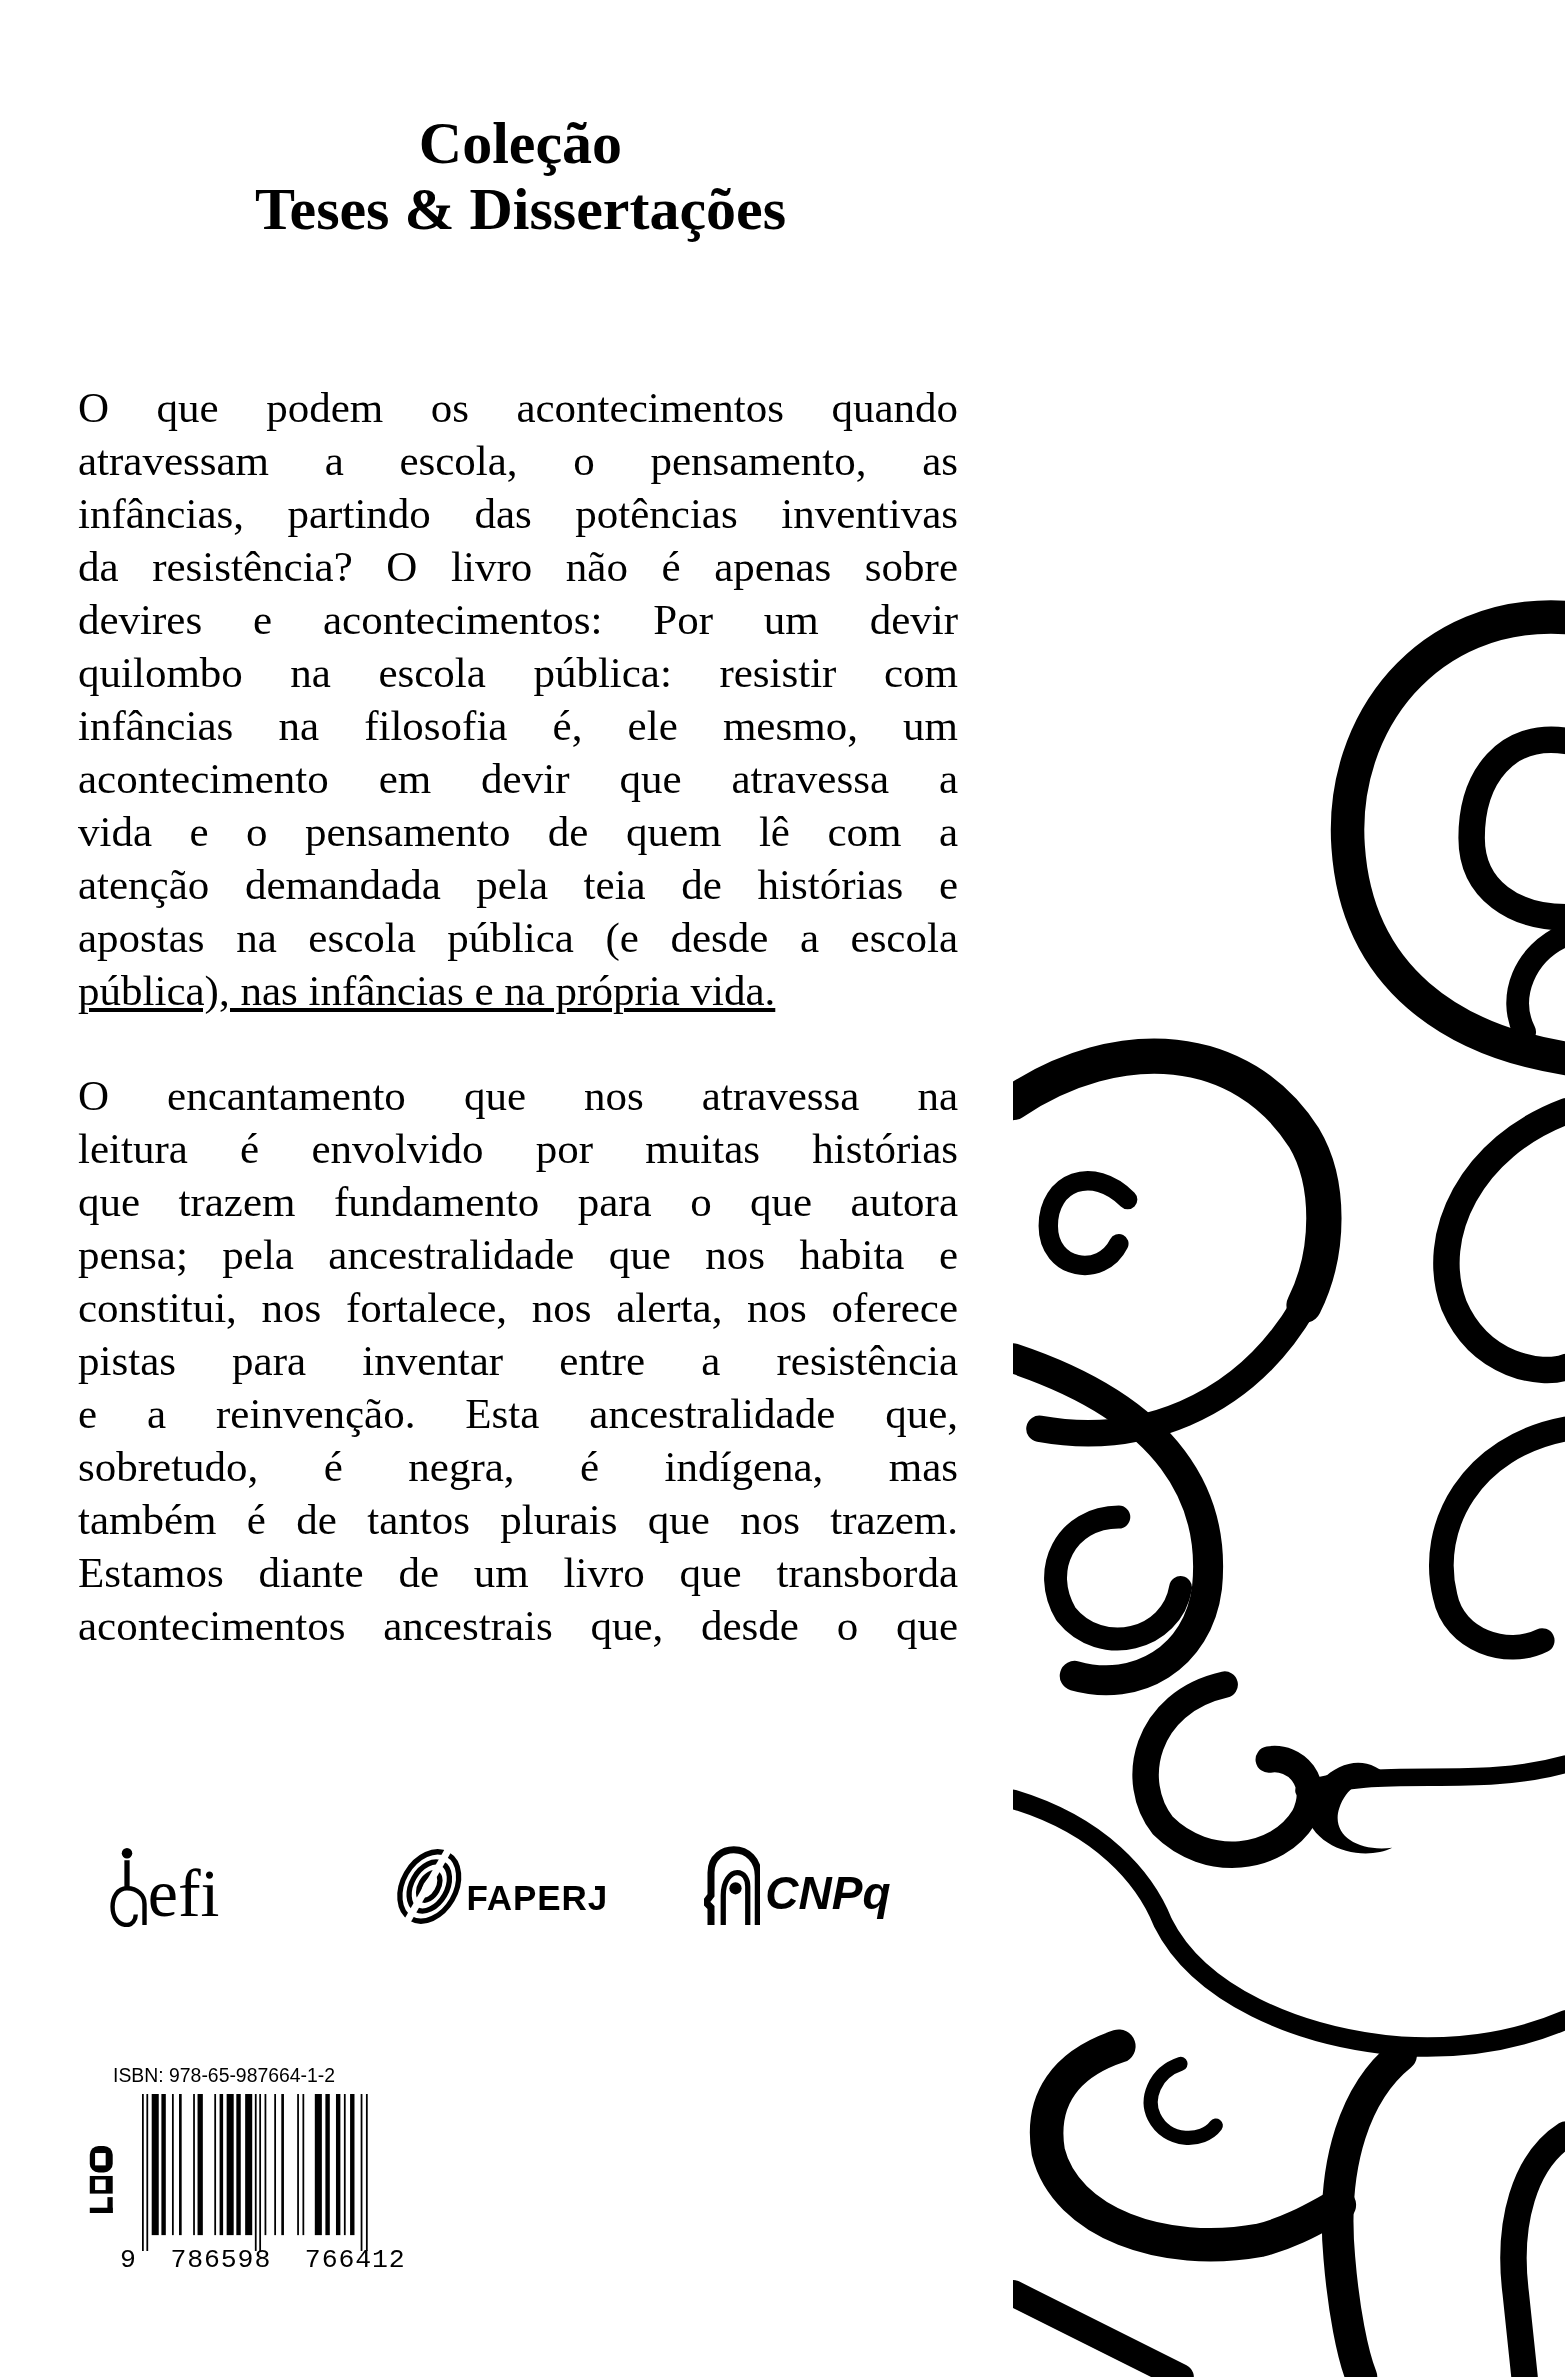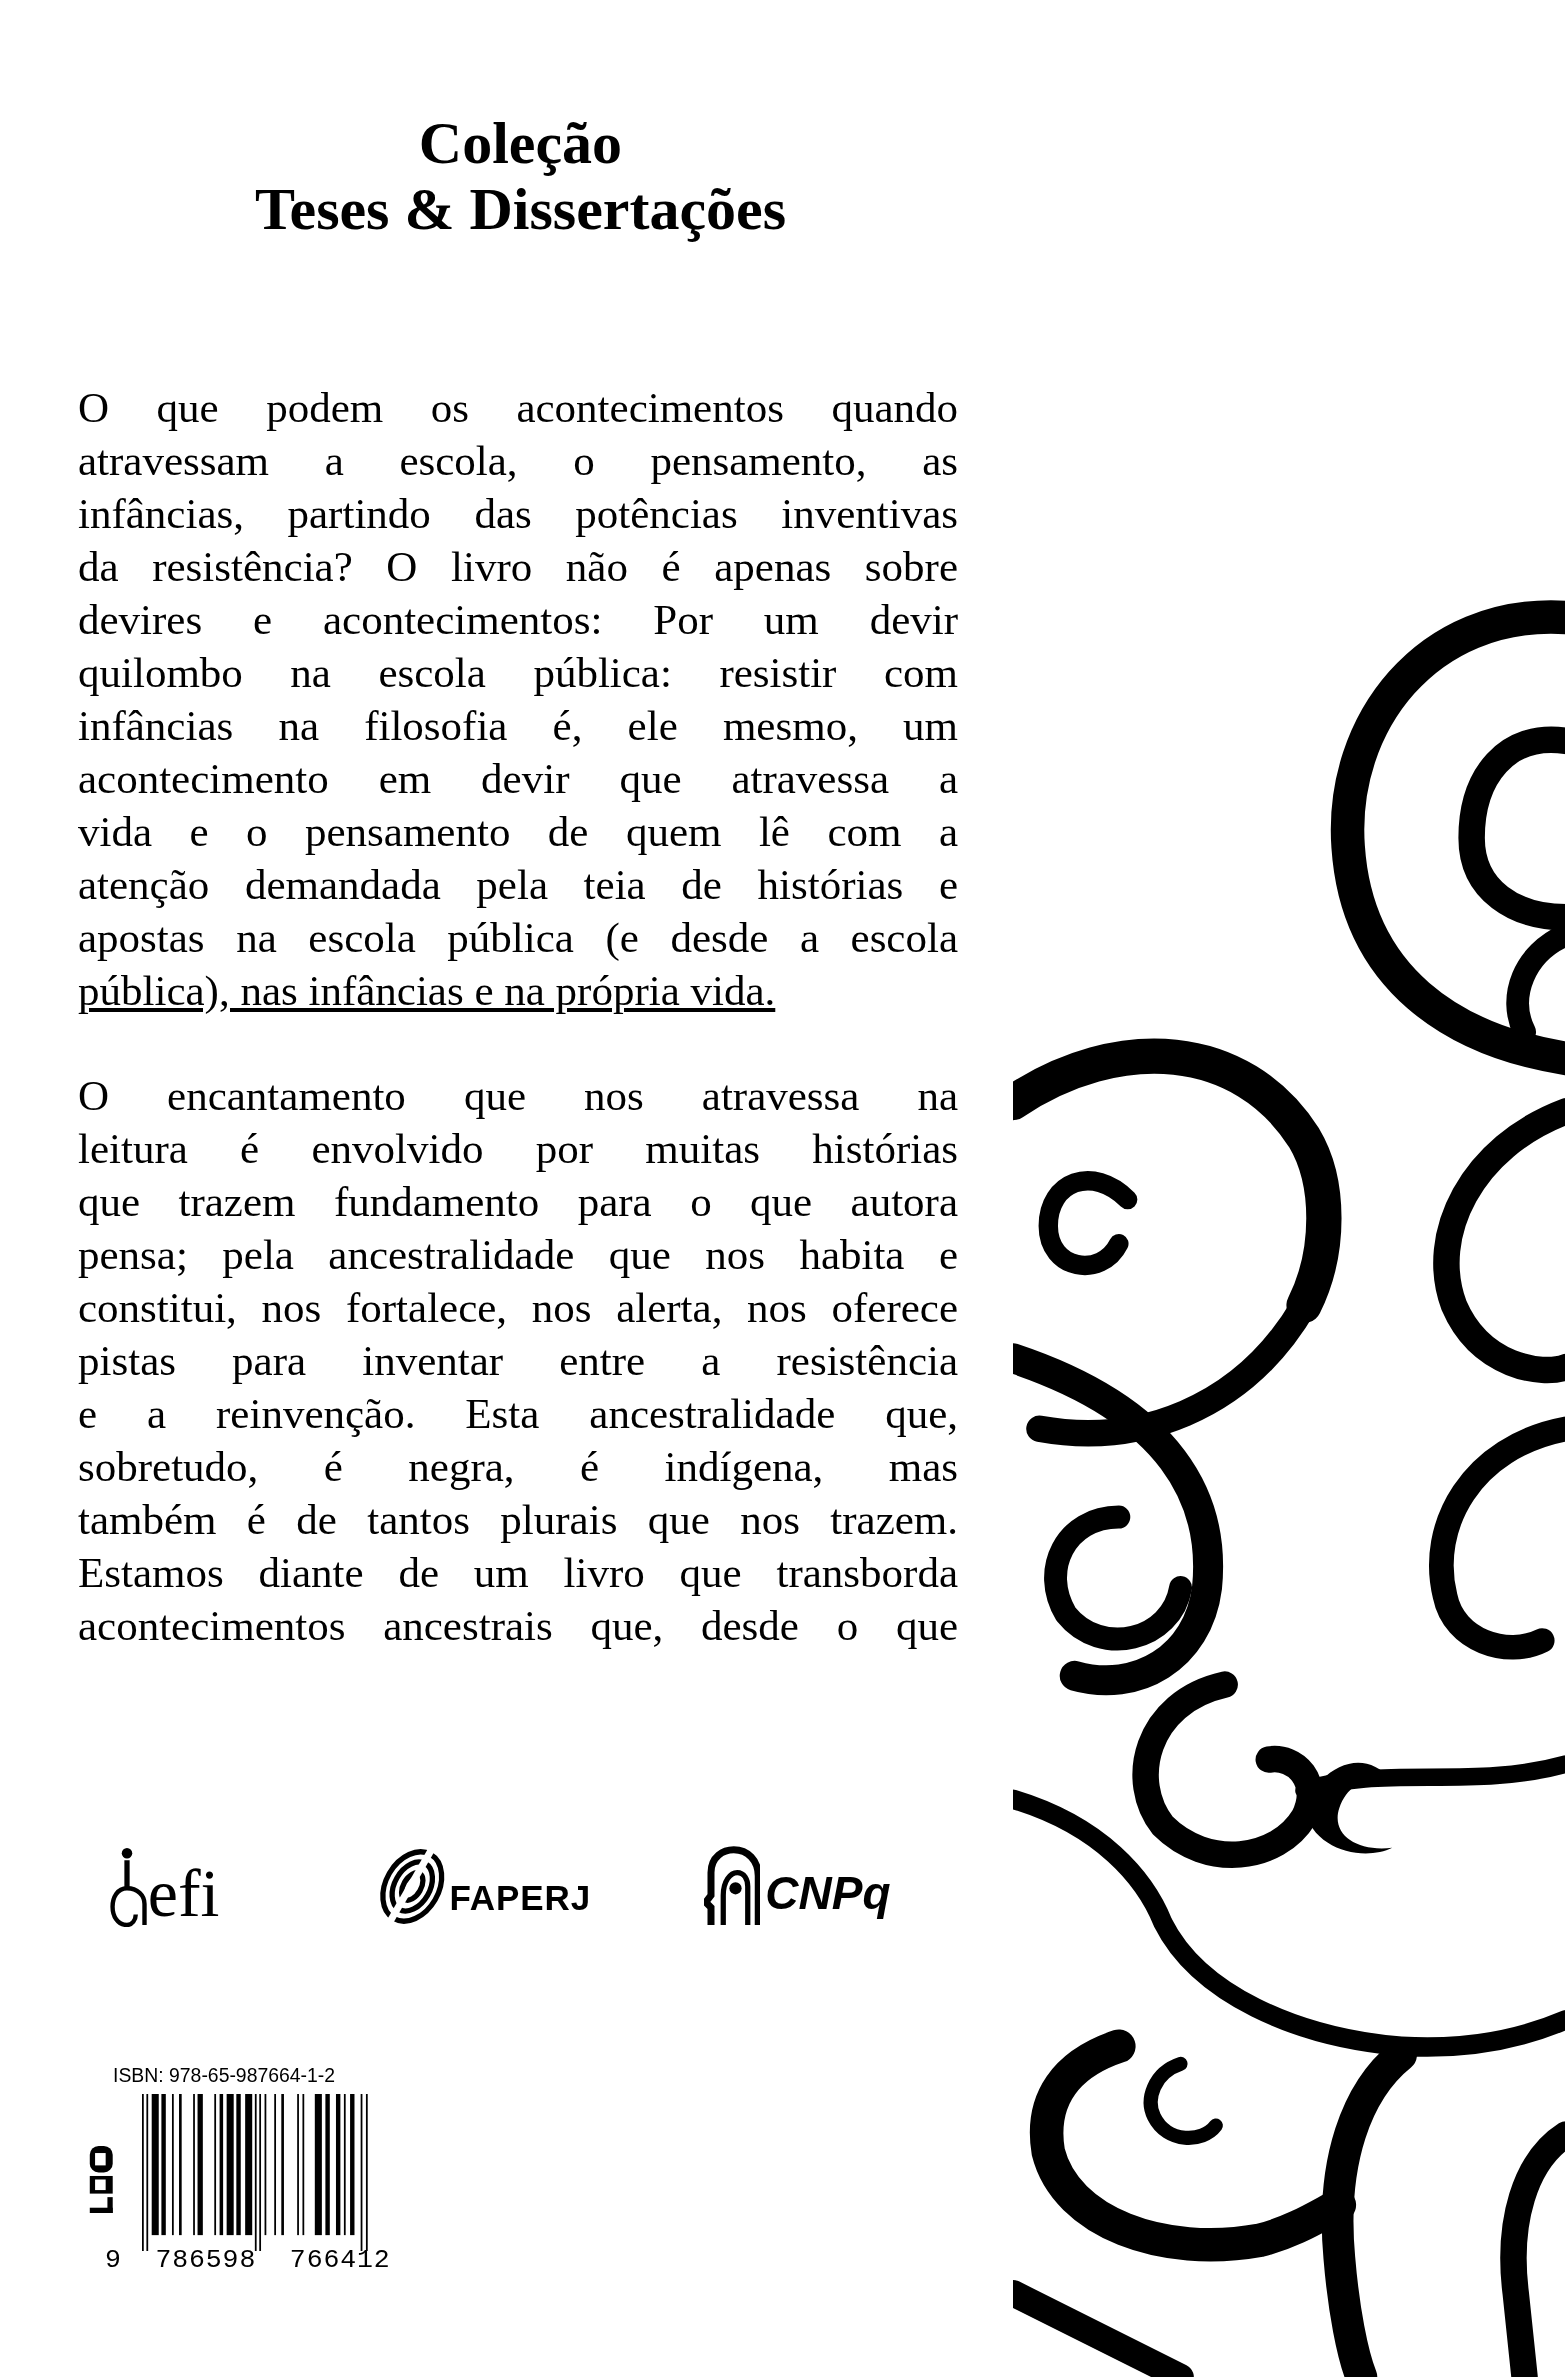--- a/index.html
+++ b/index.html
@@ -8,29 +8,29 @@
   .title.l1 { top: 113px; }
   .title.l2 { top: 179px; }
   .para { position: absolute; left: 78px; width: 880px; font-family: "Liberation Serif", serif; font-size: 43px; line-height: 53px; text-align: justify; }
   .para .ln { display: block; text-align: justify; text-align-last: justify; white-space: nowrap; height: 53px; }
   .para .ln.last { text-align-last: left; text-decoration: underline; }
   .para.p1 { top: 381px; }
   .para.p2 { top: 1069px; }
   .logos { position: absolute; top: 1839px; left: 97px; width: 847px; height: 97px; }
   .logo { position: absolute; top: 0; height: 88px; display: flex; align-items: flex-end; }
   .logo-defi { left: 8.8px; }
-  .logo-faperj { left: 278px; }
+  .logo-faperj { left: 295px; }
   .logo-cnpq { left: 607px; }
   .defi-text { font-family: "Liberation Serif", serif; font-size: 68px; line-height: 1; }
   .faperj-text { font-family: "Liberation Sans", sans-serif; font-weight: bold; font-size: 35px; letter-spacing: 0.9px; margin-left: 3.5px; margin-bottom: 8.8px; }
   .cnpq-text { font-family: "Liberation Sans", sans-serif; font-weight: bold; font-style: italic; font-size: 46px; margin-left: 5.3px; margin-bottom: 7px; }
   .barcode-block { position: absolute; left: 88px; top: 2060px; width: 300px; height: 221px; }
   .isbn-label { position: absolute; left: 25px; top: 3.5px; font-family: "Liberation Sans", sans-serif; font-size: 19.4px; }
   .barcode { position: absolute; left: 54px; top: 34px; width: 231px; height: 157px; }
-  .barcode-digits { position: absolute; top: 185px; left: 17px; font-family: "Liberation Mono", monospace; font-size: 26.5px; letter-spacing: 0.9px; white-space: pre; }
+  .barcode-digits { position: absolute; top: 185px; left: 32px; font-family: "Liberation Mono", monospace; font-size: 26.5px; letter-spacing: 0.9px; white-space: pre; }
   .cbl-logo { position: absolute; left: 0; top: 86px; width: 26.5px; height: 67px; }
   .swirl { position: absolute; left: 1013px; top: 0; width: 553px; height: 2377px; }
 </style>
 </head>
 <body>
 
 <div class="title l1">Coleção</div>
 <div class="title l2">Teses &amp; Dissertações</div>
 
 <div class="para p1">

